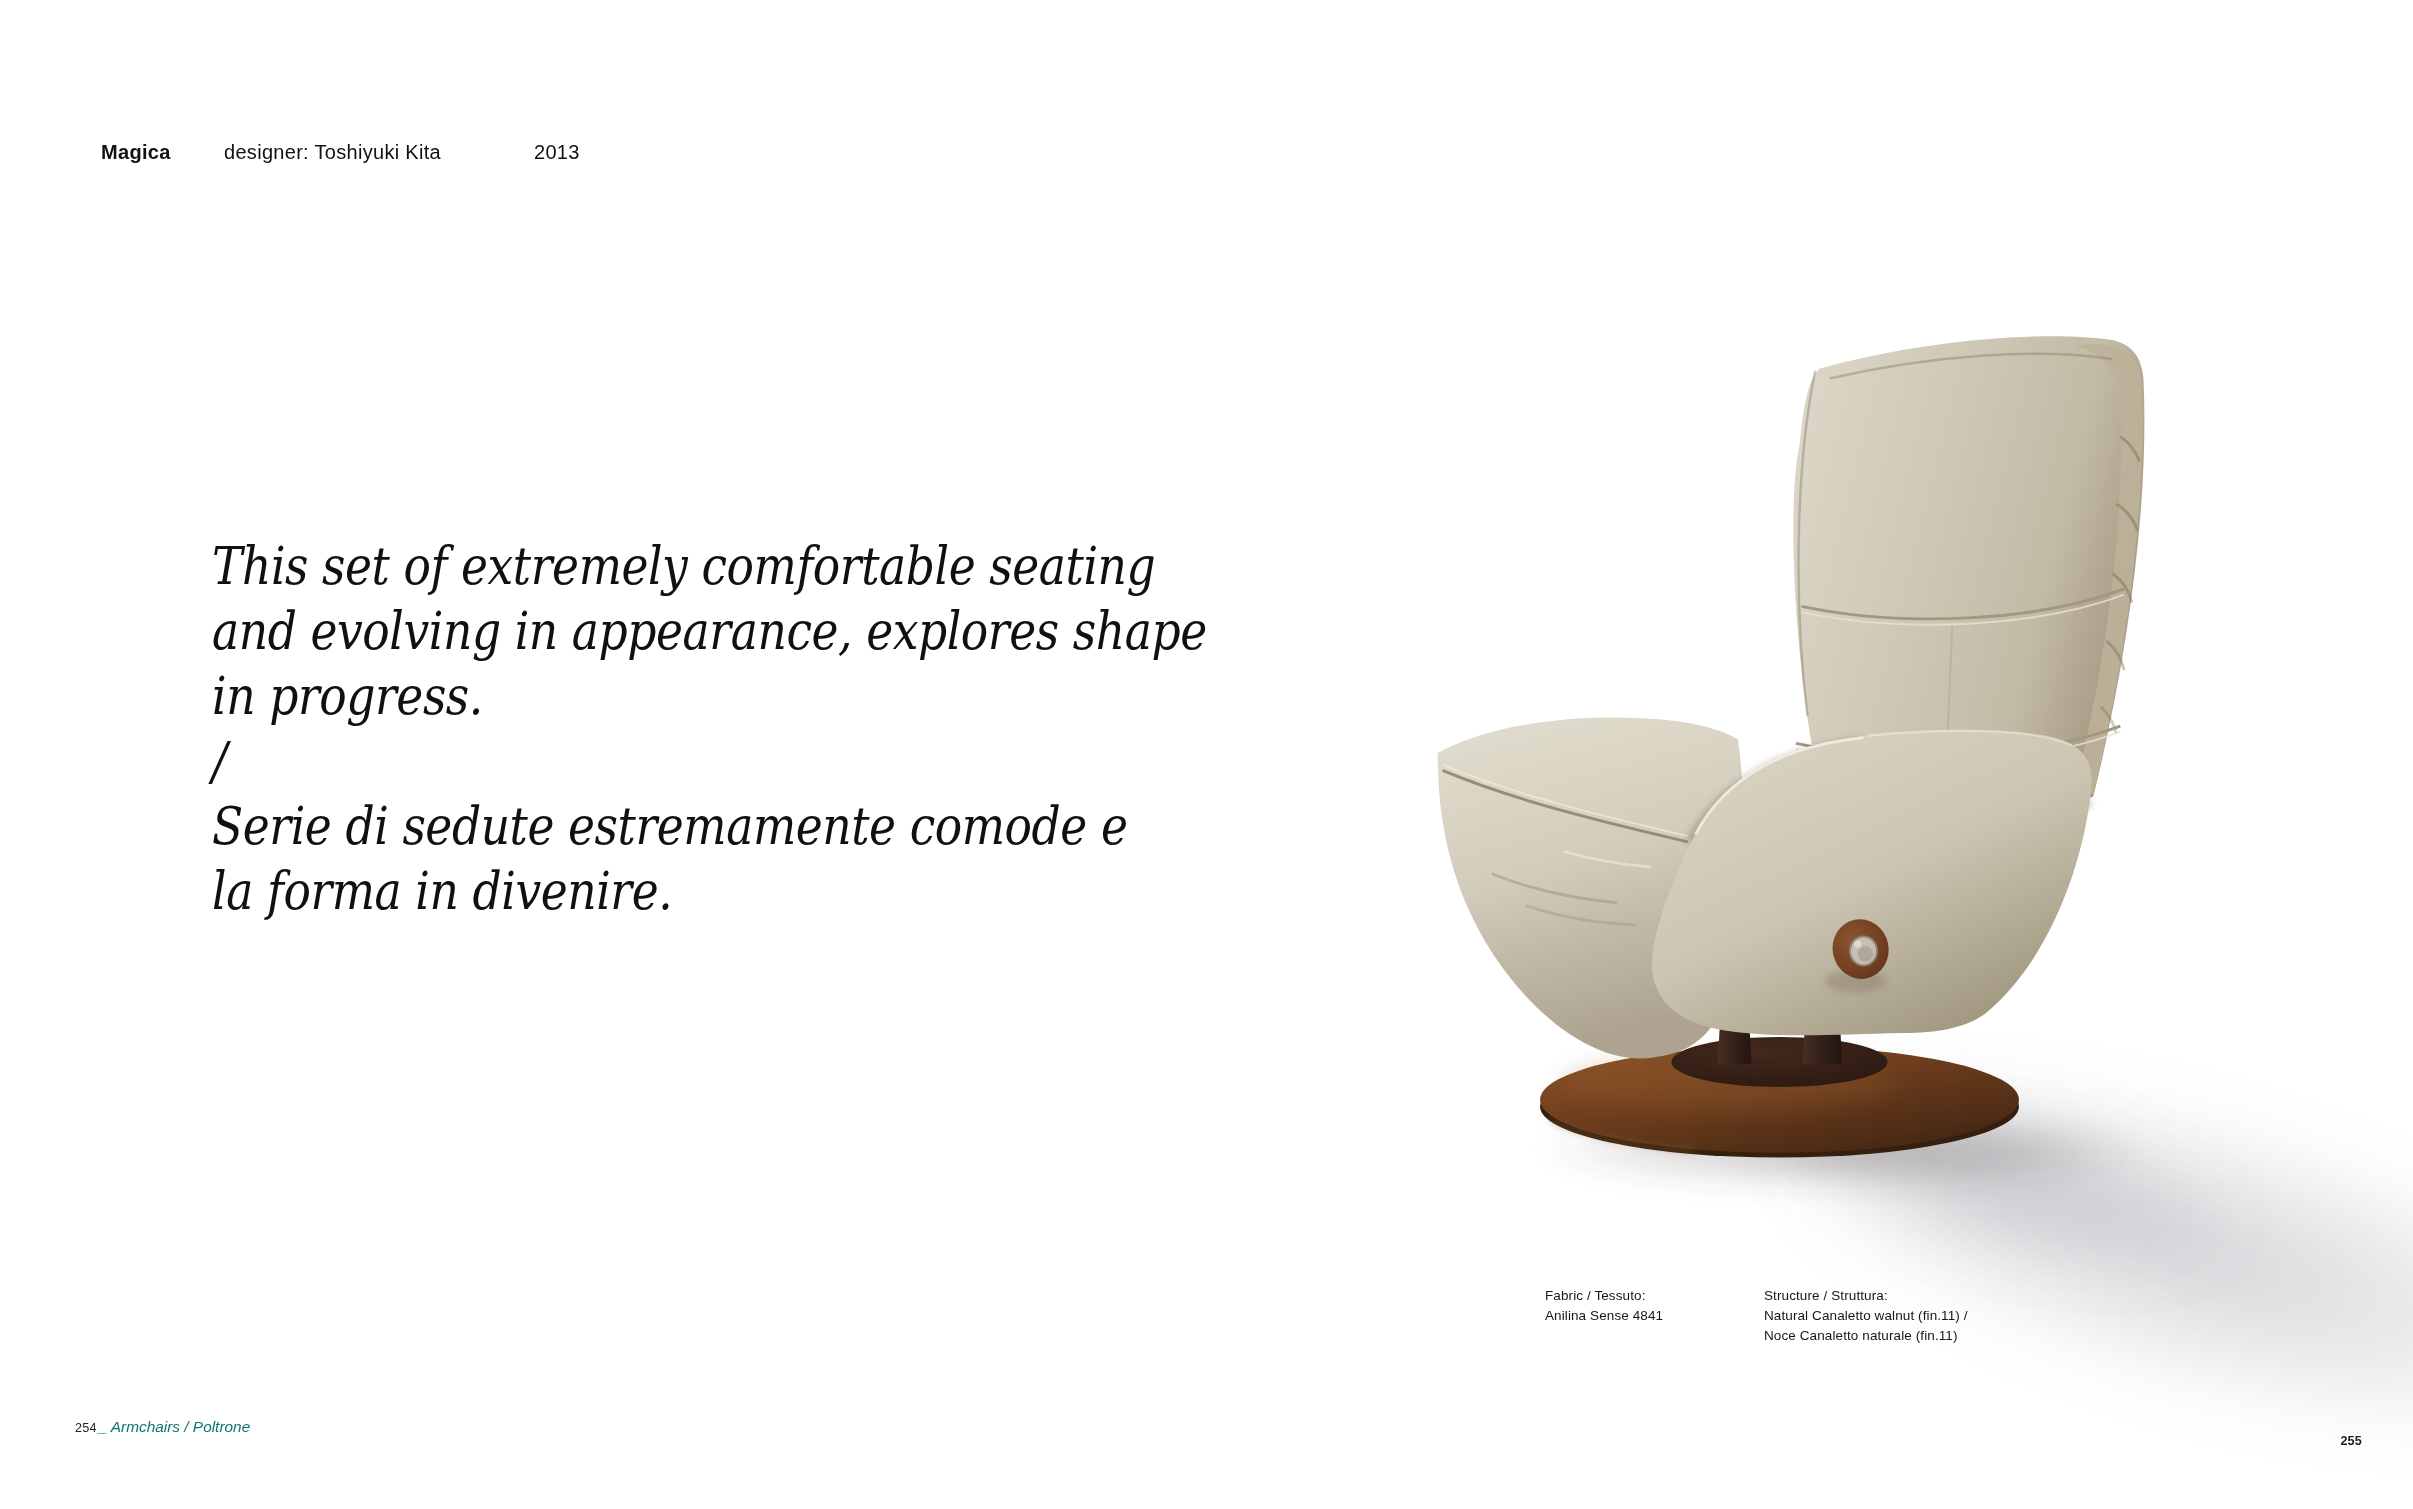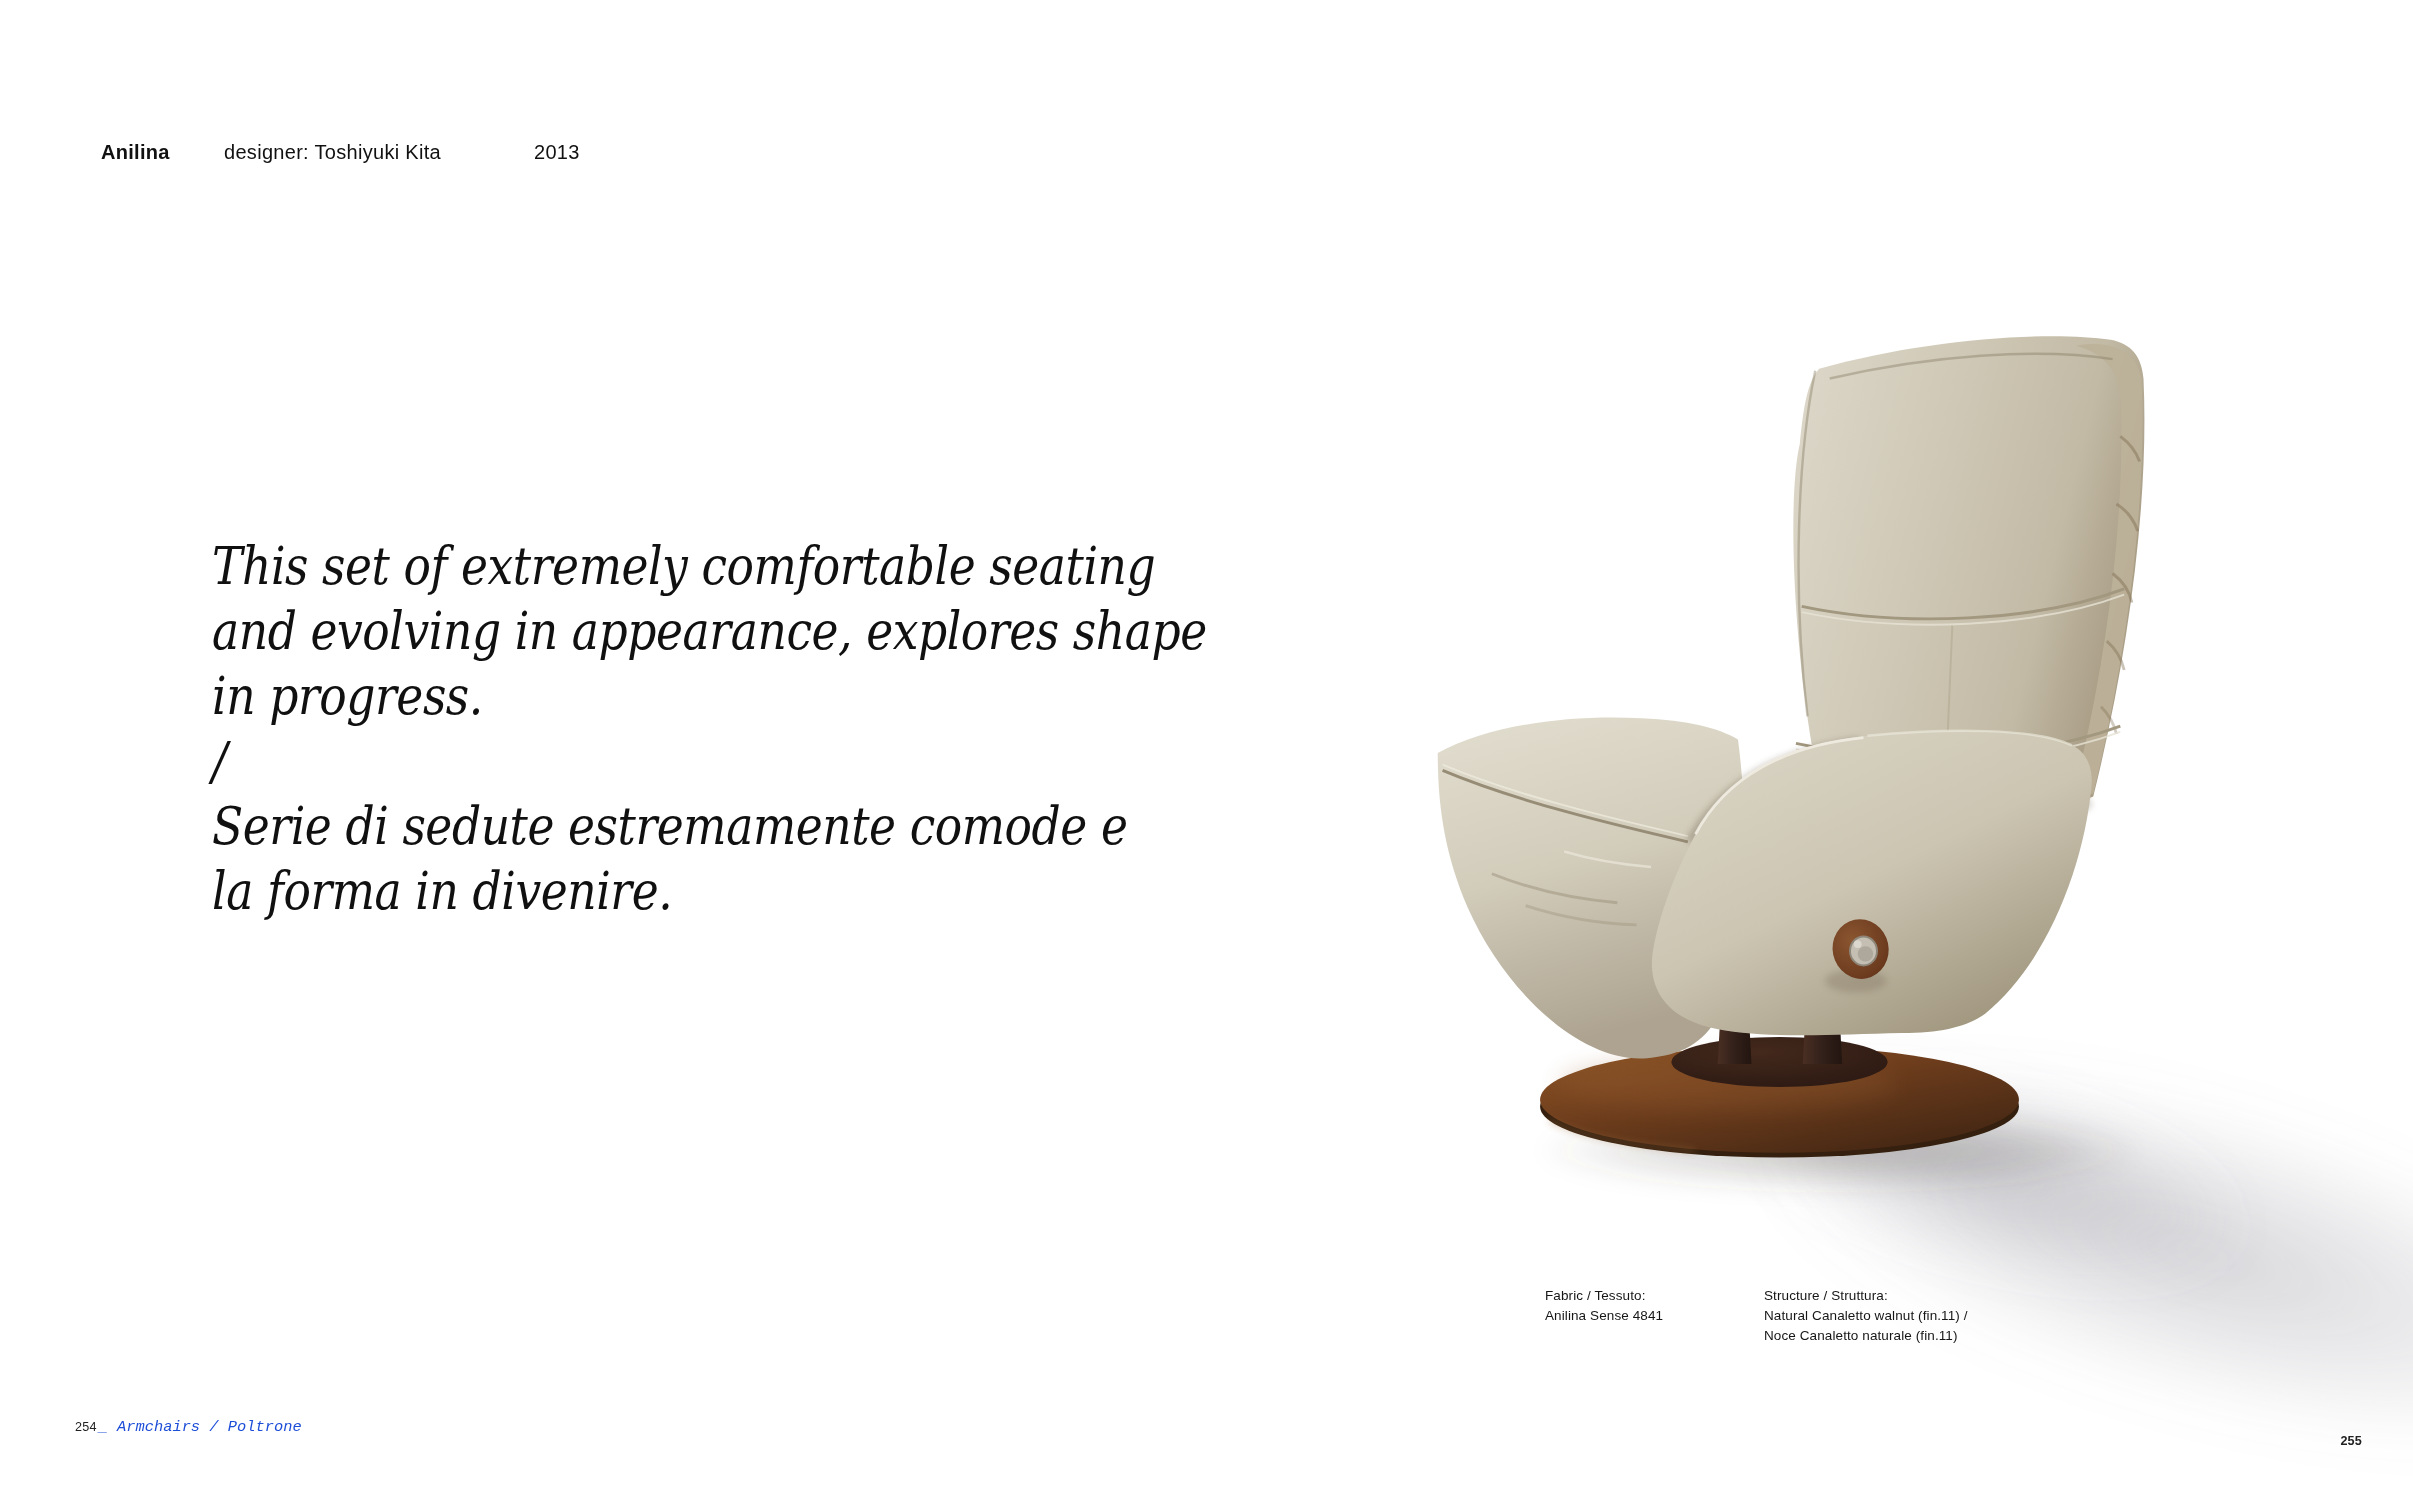--- a/index.html
+++ b/index.html
@@ -37,32 +37,32 @@
   .specs{position:absolute;top:1286px;left:0;width:2414px;font-size:13.5px;line-height:20px;color:#161616;letter-spacing:0.1px;}
   .specs .col{position:absolute;top:0;white-space:nowrap;}
   .specs .col1{left:1545px;}
   .specs .col2{left:1764px;}
   .specs .lbl{font-weight:400;}
   
   .ftr{position:absolute;top:1418px;left:0;width:2414px;font-size:12.6px;color:#222;}
   .ftr .left{position:absolute;left:75px;top:0;white-space:nowrap;}
   .ftr .num{font-weight:400;letter-spacing:0.2px;margin-top:28px;}
   .ftr .section{
-    font-family:Liberation Mono, monospace;
-    font-style:italic;font-size:15.4px;color:#1d4ed8;margin-left:1.9px;
+    font-family:Liberation Sans, sans-serif;
+    font-style:italic;font-size:15.4px;color:#0f766e;margin-left:1.9px;
   }
   .ftr .right{position:absolute;right:52px;top:0;font-weight:700;letter-spacing:0.2px;margin-top:16px;}
 </style>
 </head>
 <body>
 
 <div class="page">
 
   <div class="hdr">
-    <span class="product">Anilina</span>
+    <span class="product">Magica</span>
     <span class="designer">designer: Toshiyuki Kita</span>
     <span class="year">2013</span>
   </div>
 
   <div class="desc">
     <div class="line"><span>This set of extremely comfortable seating</span></div>
     <div class="line"><span>and evolving in appearance, explores shape</span></div>
     <div class="line"><span>in progress.</span></div>
     <div class="line"><span>/</span></div>
     <div class="line"><span>Serie di sedute estremamente comode e</span></div>

